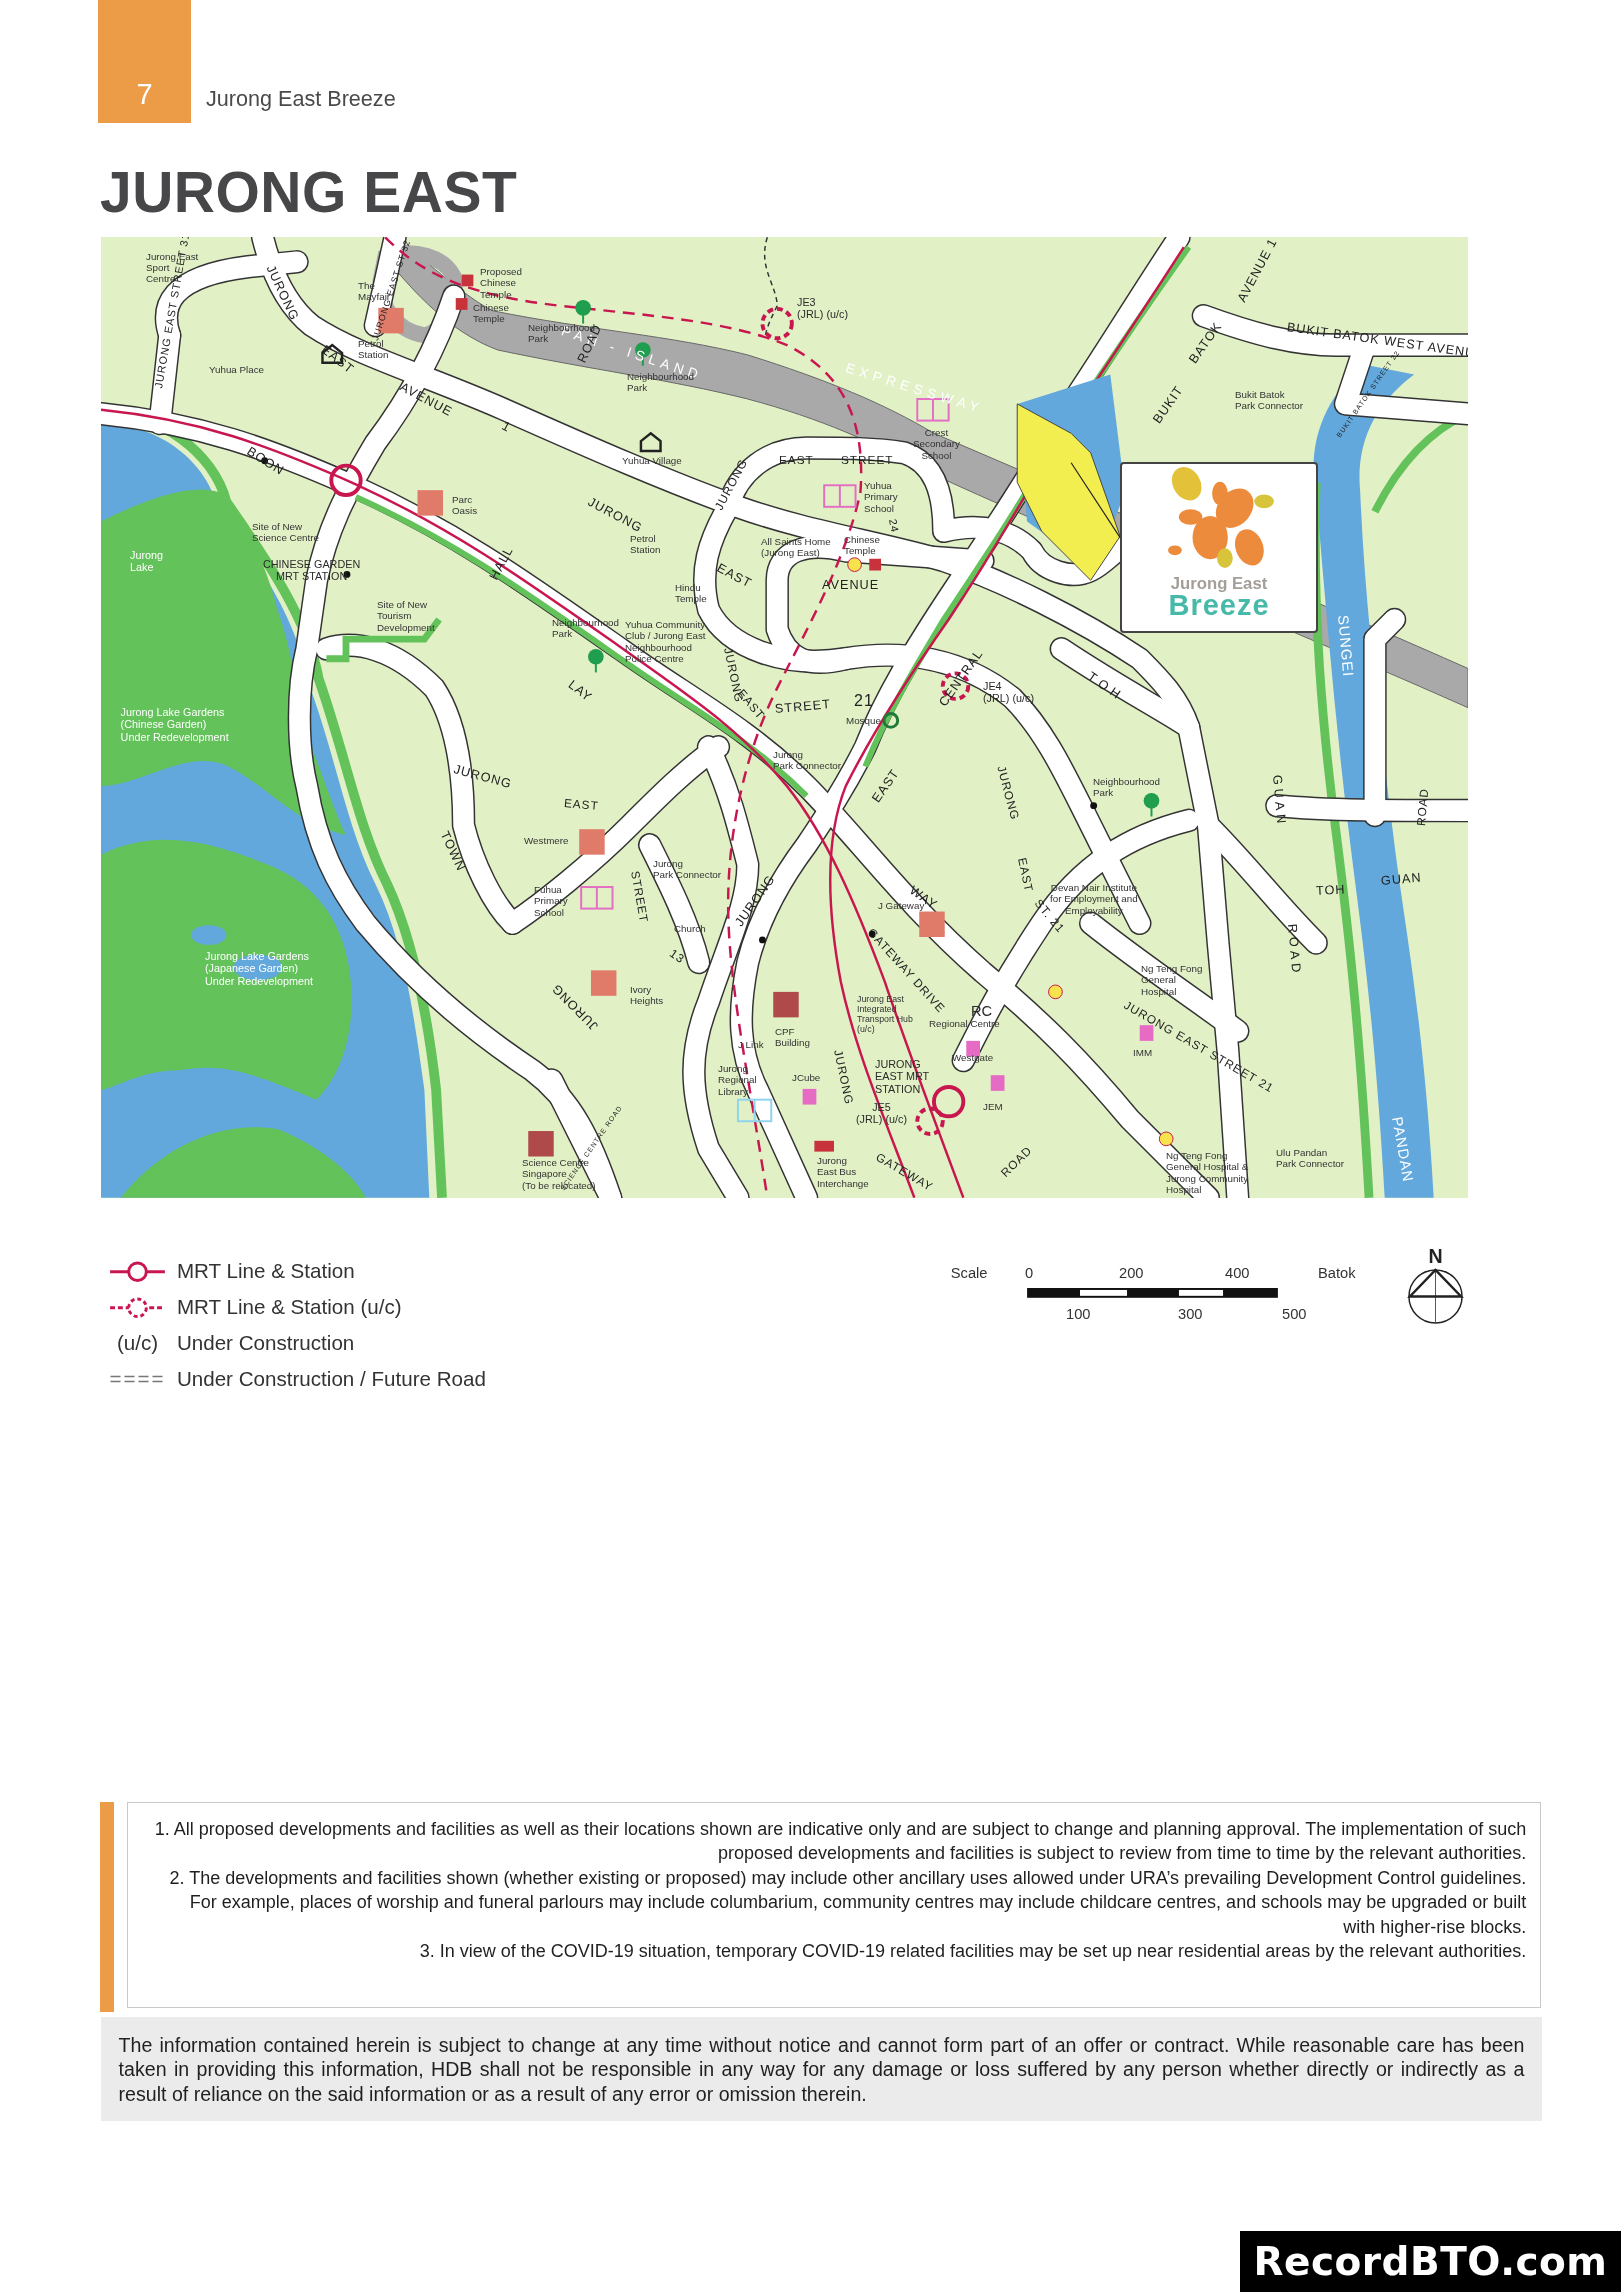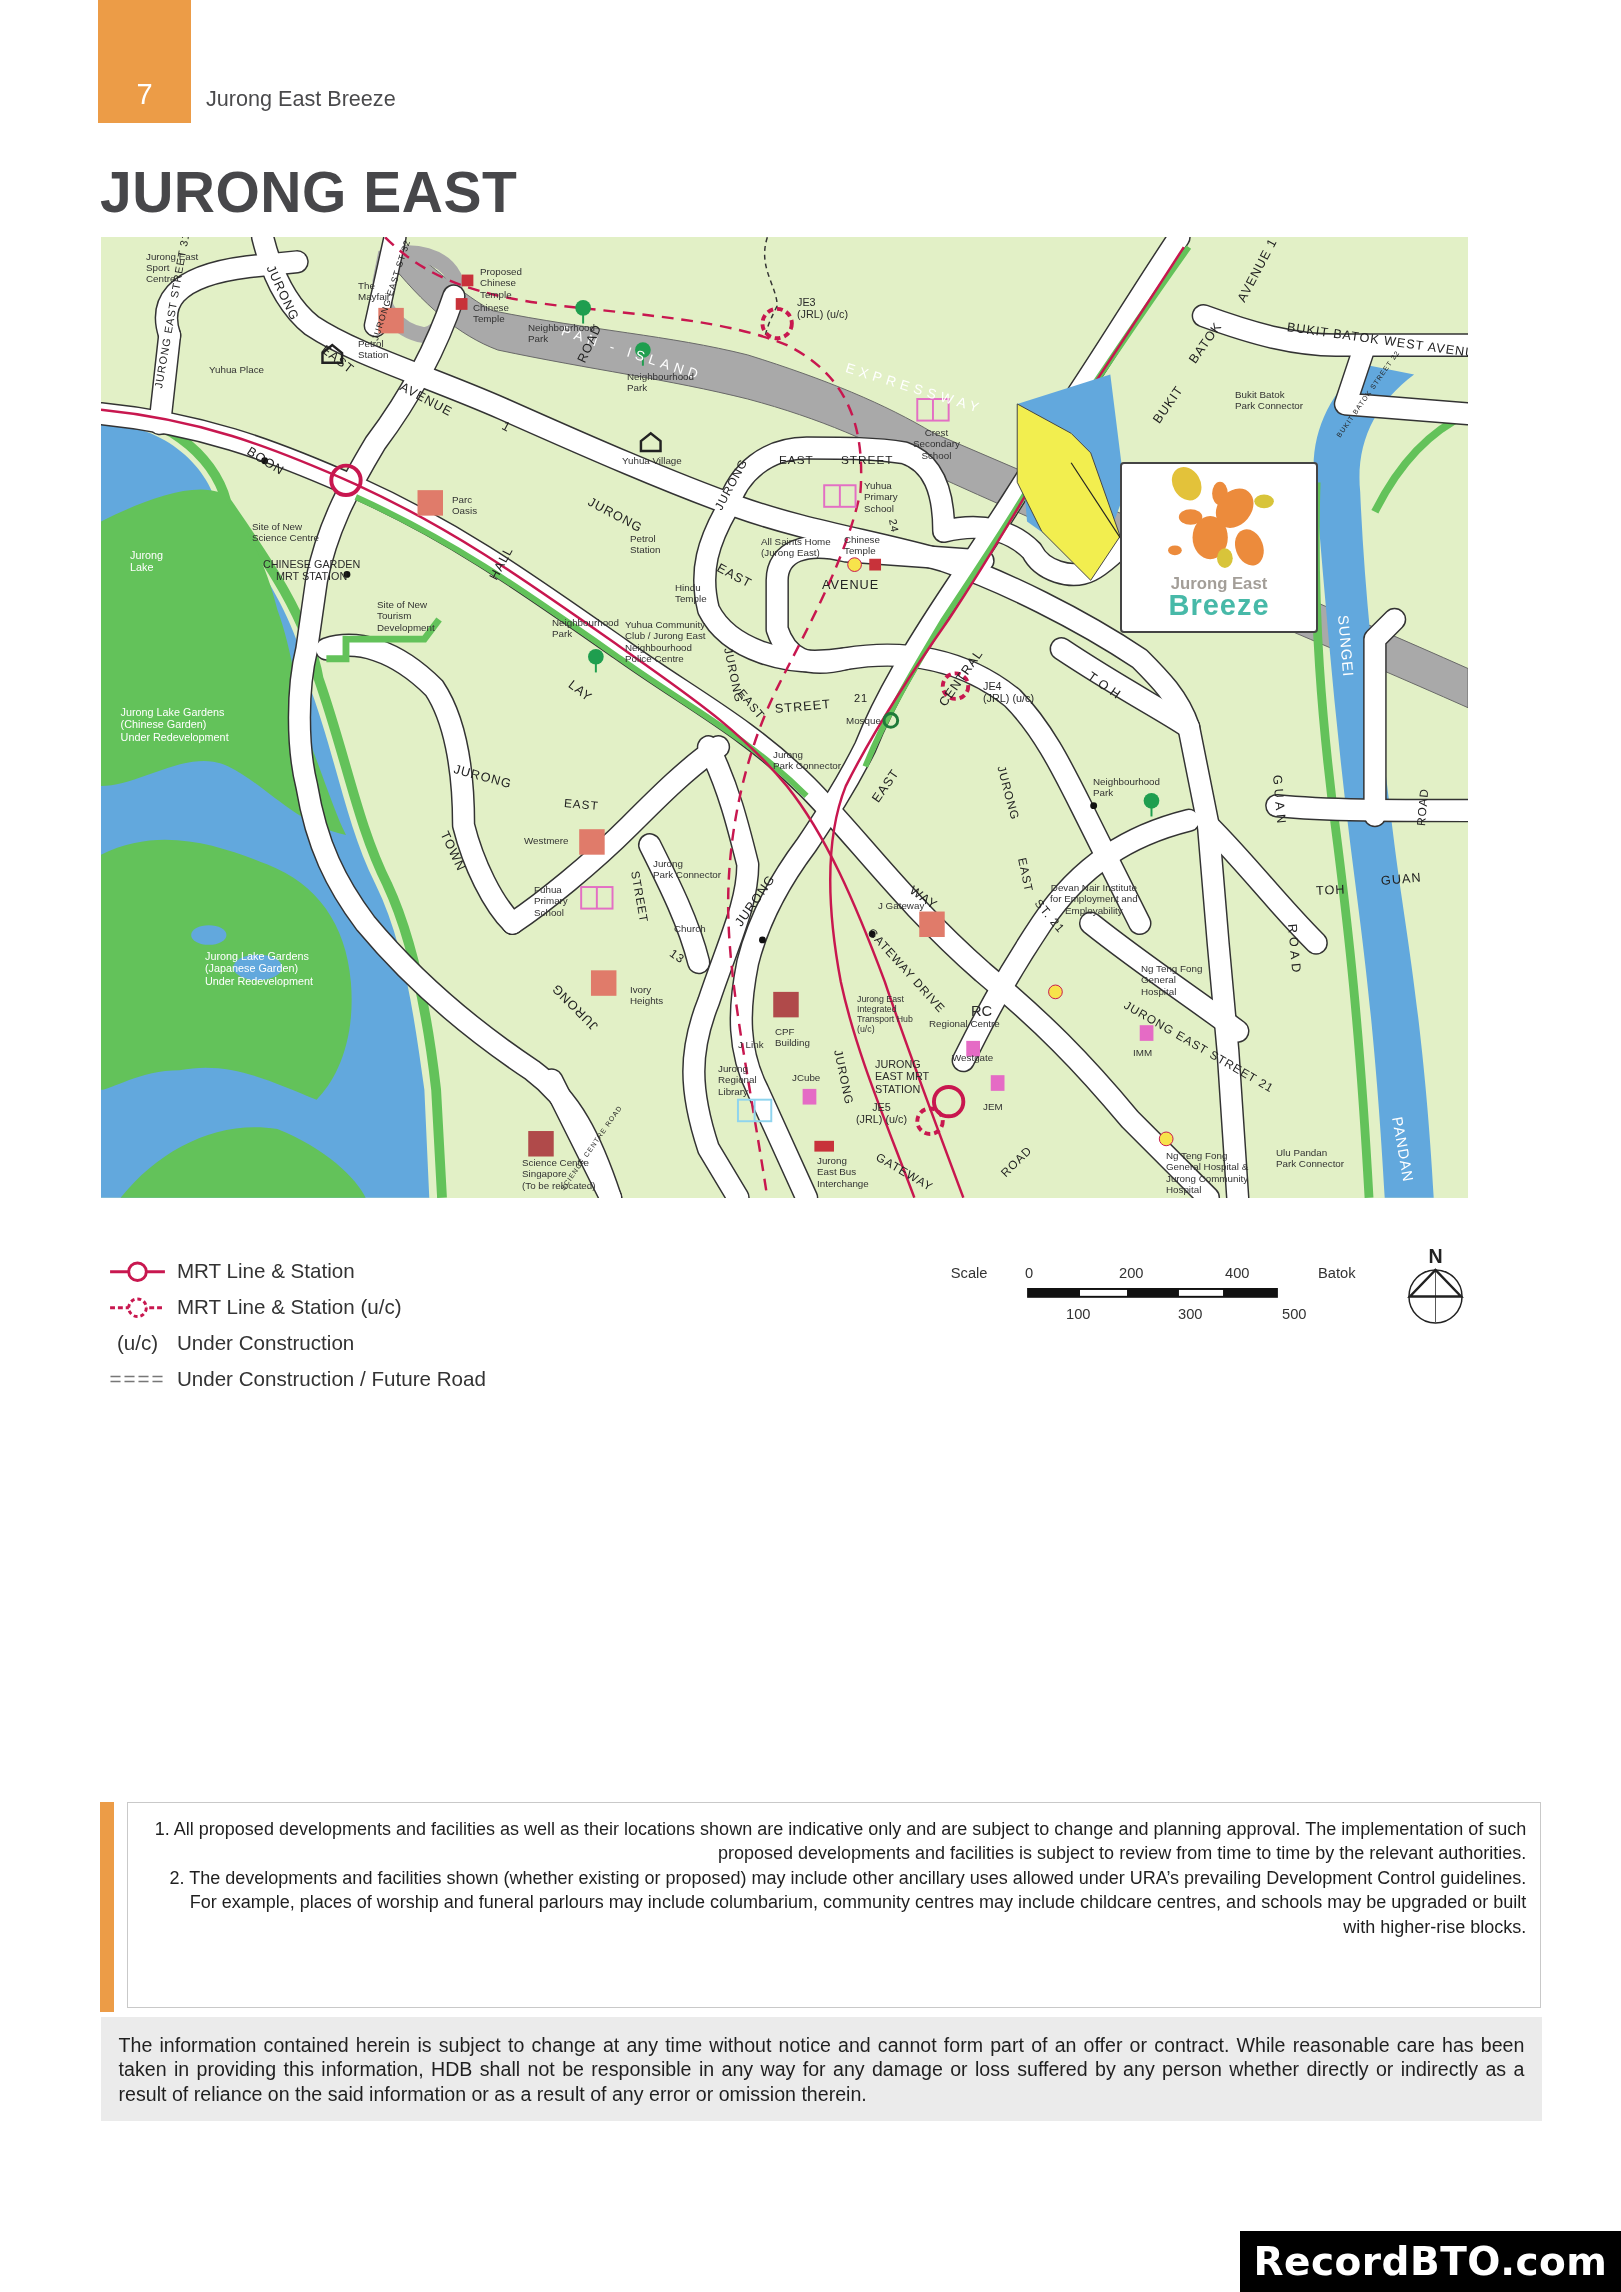--- a/index.html
+++ b/index.html
@@ -253,21 +253,21 @@
   <div class="road-lbl" style="left:1237px;top:196px;font-size:6.9px;transform:rotate(-55deg)">BUKIT BATOK STREET 22</div>
   <div class="road-lbl" style="left:988px;top:431px;font-size:12.7px;letter-spacing:4.9px;transform:rotate(35deg)">TOH</div>
   <div class="road-lbl" style="left:1176px;top:531px;font-size:12.7px;letter-spacing:3.9px;transform:rotate(85deg)">GUAN</div>
   <div class="road-lbl" style="left:1191px;top:680px;font-size:12.7px;letter-spacing:3.9px;transform:rotate(85deg)">ROAD</div>
   <div class="road-lbl" style="left:1215px;top:647px;font-size:12.7px;transform:rotate(-3deg)">TOH</div>
   <div class="road-lbl" style="left:1280px;top:637px;font-size:12.7px;transform:rotate(-5deg)">GUAN</div>
   <div class="road-lbl" style="left:1320px;top:582px;font-size:11.8px;transform:rotate(-85deg)">ROAD</div>
   <div class="road-lbl" style="left:627px;top:404px;font-size:11.8px;transform:rotate(78deg)">JURONG</div>
   <div class="road-lbl" style="left:639px;top:447px;font-size:11.8px;transform:rotate(50deg)">EAST</div>
   <div class="road-lbl" style="left:674px;top:465px;font-size:12.7px;transform:rotate(-5deg)">STREET</div>
-  <div class="road-lbl" style="left:753px;top:455px;font-size:11px">21</div>
+  <div class="road-lbl" style="left:753px;top:455px;font-size:16px">21</div>
   <div class="road-lbl" style="left:841px;top:461px;font-size:12.7px;transform:rotate(-55deg)">CENTRAL</div>
   <div class="road-lbl" style="left:774px;top:557px;font-size:12.7px;transform:rotate(-55deg)">EAST</div>
   <div class="road-lbl" style="left:900px;top:522px;font-size:11.8px;transform:rotate(75deg)">JURONG</div>
   <div class="road-lbl" style="left:921px;top:614px;font-size:11.8px;transform:rotate(78deg)">EAST</div>
   <div class="road-lbl" style="left:936px;top:657px;font-size:11.8px;transform:rotate(50deg)">ST. 21</div>
   <div class="road-lbl" style="left:353px;top:525px;font-size:12.7px;transform:rotate(15deg)">JURONG</div>
   <div class="road-lbl" style="left:463px;top:559px;font-size:11.8px;transform:rotate(5deg)">EAST</div>
   <div class="road-lbl" style="left:534px;top:627px;font-size:11.8px;transform:rotate(80deg)">STREET</div>
   <div class="road-lbl" style="left:570px;top:708px;font-size:11.8px;transform:rotate(35deg)">13</div>
   <div class="road-lbl" style="left:343px;top:588px;font-size:12.7px;transform:rotate(65deg)">TOWN</div>
@@ -451,19 +451,20 @@
     <line x1="30" y1="3" x2="30" y2="57" stroke="#555" stroke-width="1"></line>
     <path d="M30,3 L4,30 L56,30 Z" fill="none" stroke="#222" stroke-width="2.5"></path>
   </svg>
 </div>
 
 <div class="notes">
   <div class="notes-bar"></div>
   <div class="notes-box">
     <div class="notes-item">1. All proposed developments and facilities as well as their locations shown are indicative only and are subject to change and planning approval. The implementation of such proposed developments and facilities is subject to review from time to time by the relevant authorities.</div>
     <div class="notes-item">2. The developments and facilities shown (whether existing or proposed) may include other ancillary uses allowed under URA’s prevailing Development Control guidelines. For example, places of worship and funeral parlours may include columbarium, community centres may include childcare centres, and schools may be upgraded or built with higher-rise blocks.</div>
+    <div class="notes-item">3. In view of the COVID-19 situation, temporary COVID-19 related facilities may be set up near residential areas by the relevant authorities.</div>
   </div>
 </div>
 
 <div class="disclaimer">The information contained herein is subject to change at any time without notice and cannot form part of an offer or contract. While reasonable care has been taken in providing this information, HDB shall not be responsible in any way for any damage or loss suffered by any person whether directly or indirectly as a result of reliance on the said information or as a result of any error or omission therein.</div>
 
 <div class="watermark">RecordBTO.com</div>
 
 
 </body></html>

